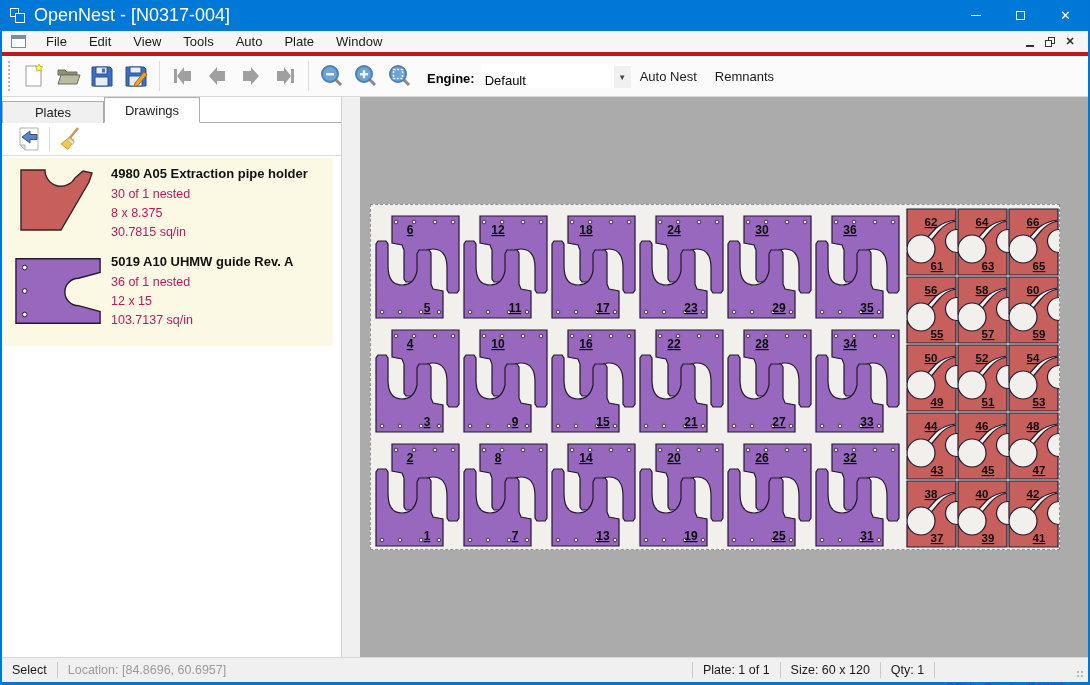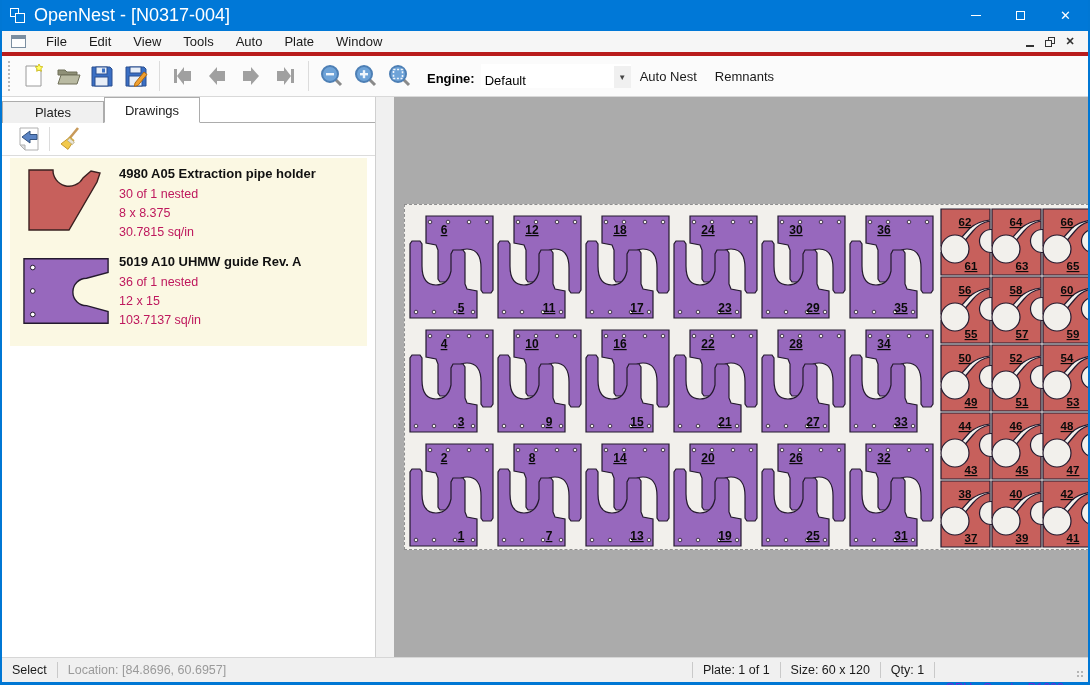--- a/index.html
+++ b/index.html
@@ -37,30 +37,30 @@
   .tb-btn { width:34px; height:34px; display:flex; align-items:center; justify-content:center; border-radius:2px; }
   .tb-sep { width:1px; height:30px; background:#dcdcdc; margin:0 6px; }
   .engine-label { font-weight:bold; margin:4px 6px 0 10px; }
   .engine-combo { width:150px; height:24px; background:#fff; display:flex; align-items:flex-end; }
   .engine-value { flex:1; padding-left:4px; }
   .engine-drop { width:17px; height:22px; background:#f0f0f0; color:#444; font-size:8px; display:flex; align-items:center; justify-content:center; }
   .flat-btn { padding:5px 9px; color:#1a1a1a; }
 
   
   .main { flex:1; display:flex; min-height:0; }
-  .left-panel { width:374px; background:#fff; display:flex; flex-direction:column; border-right:1px solid #d0d0d0; }
+  .left-panel { width:340px; background:#fff; display:flex; flex-direction:column; border-right:1px solid #d0d0d0; }
   .tabstrip { height:26px; display:flex; align-items:flex-end; background:#fff; }
   .tab { height:22px; padding:3px 14px; background:#f0f0f0; border:1px solid #acacac; border-bottom:none;
          display:flex; align-items:center; justify-content:center; width:102px; color:#222; }
   .tab.active { height:26px; background:#fff; border-bottom:1px solid #fff; width:96px; }
   .tabstrip .edge { flex:1; border-bottom:1px solid #acacac; height:1px; align-self:flex-end;}
   .panel-tools { height:33px; display:flex; align-items:center; border-bottom:1px solid #dcdcdc; padding-left:12px; background:#fff;}
   .pt-btn { width:30px; height:28px; display:flex; align-items:center; justify-content:center; }
   .pt-sep { width:1px; height:24px; background:#dcdcdc; margin:0 5px; }
-  .draw-list { background:#fbf8e3; margin:2px 8px 0 8px; padding:6px 4px; }
+  .draw-list { background:#fbf8e3; margin:2px 8px 0 0; padding:6px 4px; }
   .draw-item { display:flex; margin-bottom:10px; }
   .draw-thumb { width:105px; display:flex; align-items:flex-start; justify-content:center; padding-top:4px; }
   .draw-info  { flex:1; }
   .draw-title { font-weight:bold; font-size:13px; color:#111; padding:2px 0 4px 0; }
   .draw-sub { color:#be185d; font-size:12.5px; line-height:19px; }
 
   .canvas { flex:1; background:#ababab; position:relative; overflow:hidden; }
   .canvas .plate-wrap { position:absolute; left:10px; top:107px; width:690px; height:346px;
                         border:1px dashed #8f8f8f; background:#f2f0ec; }
   svg text { font-family:"Liberation Sans", sans-serif; }

